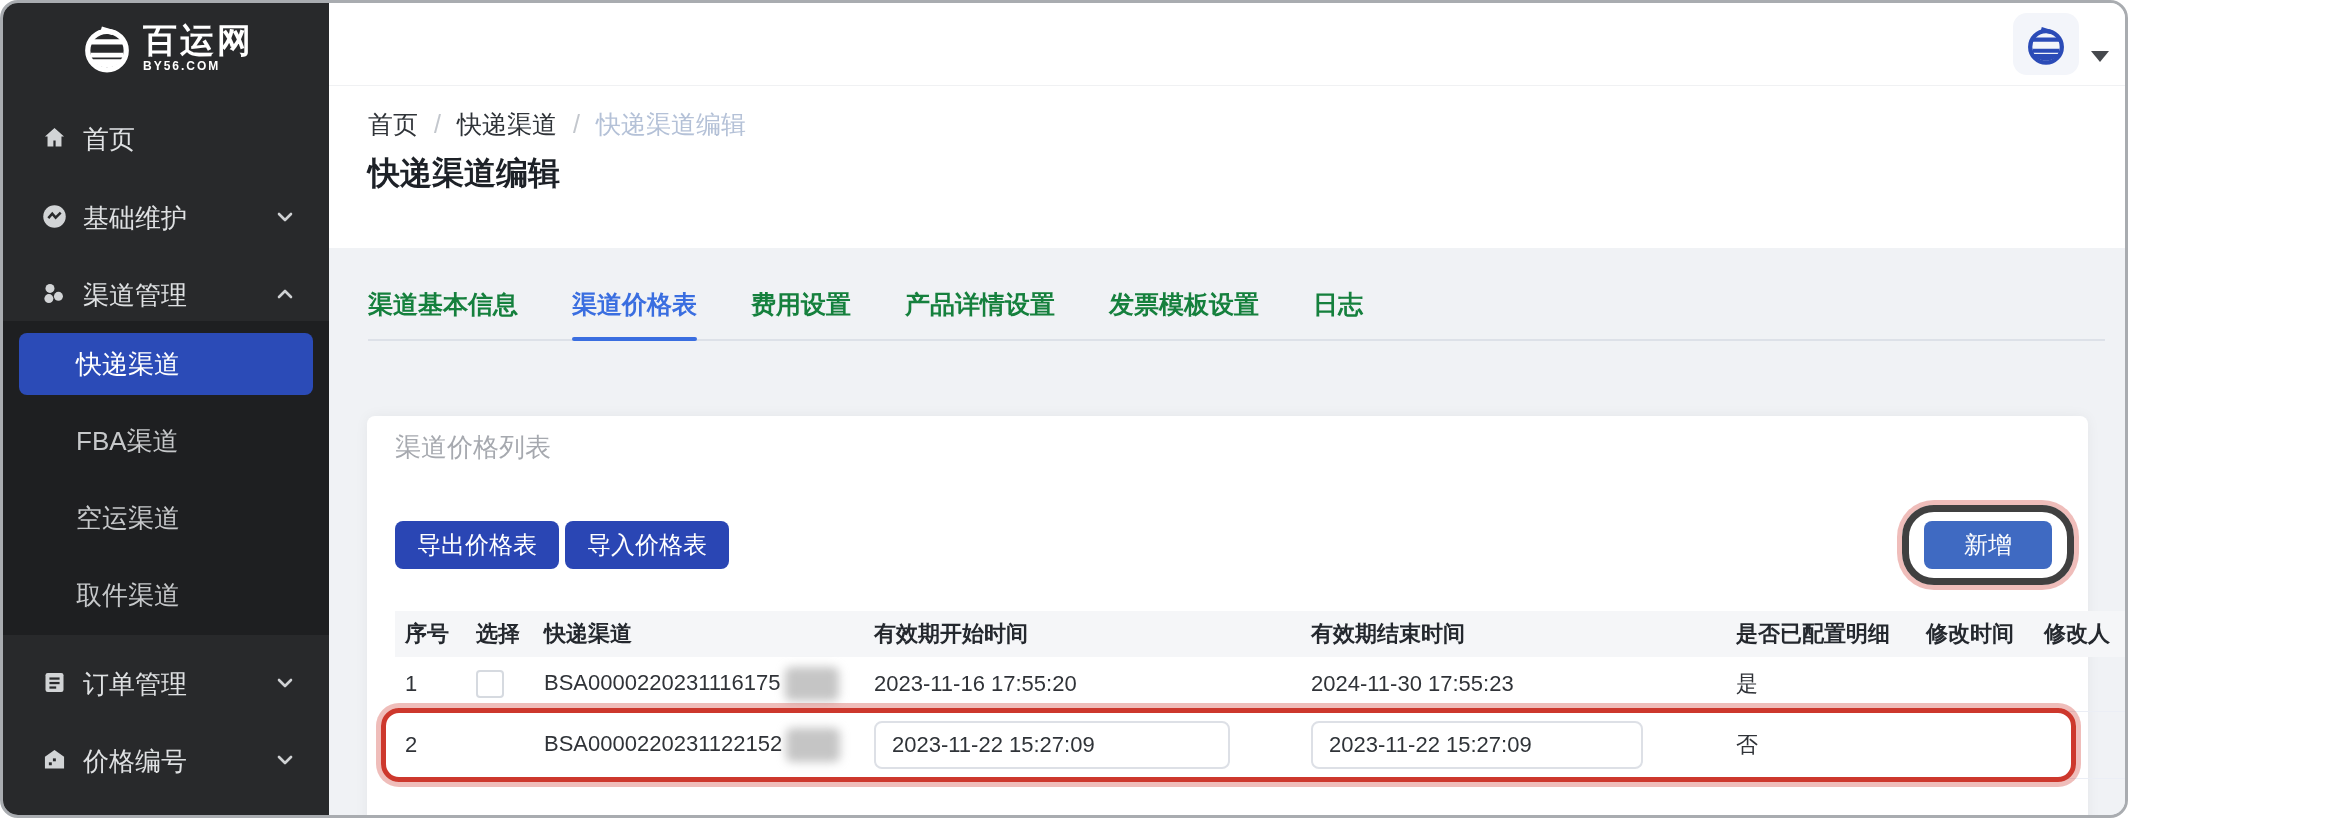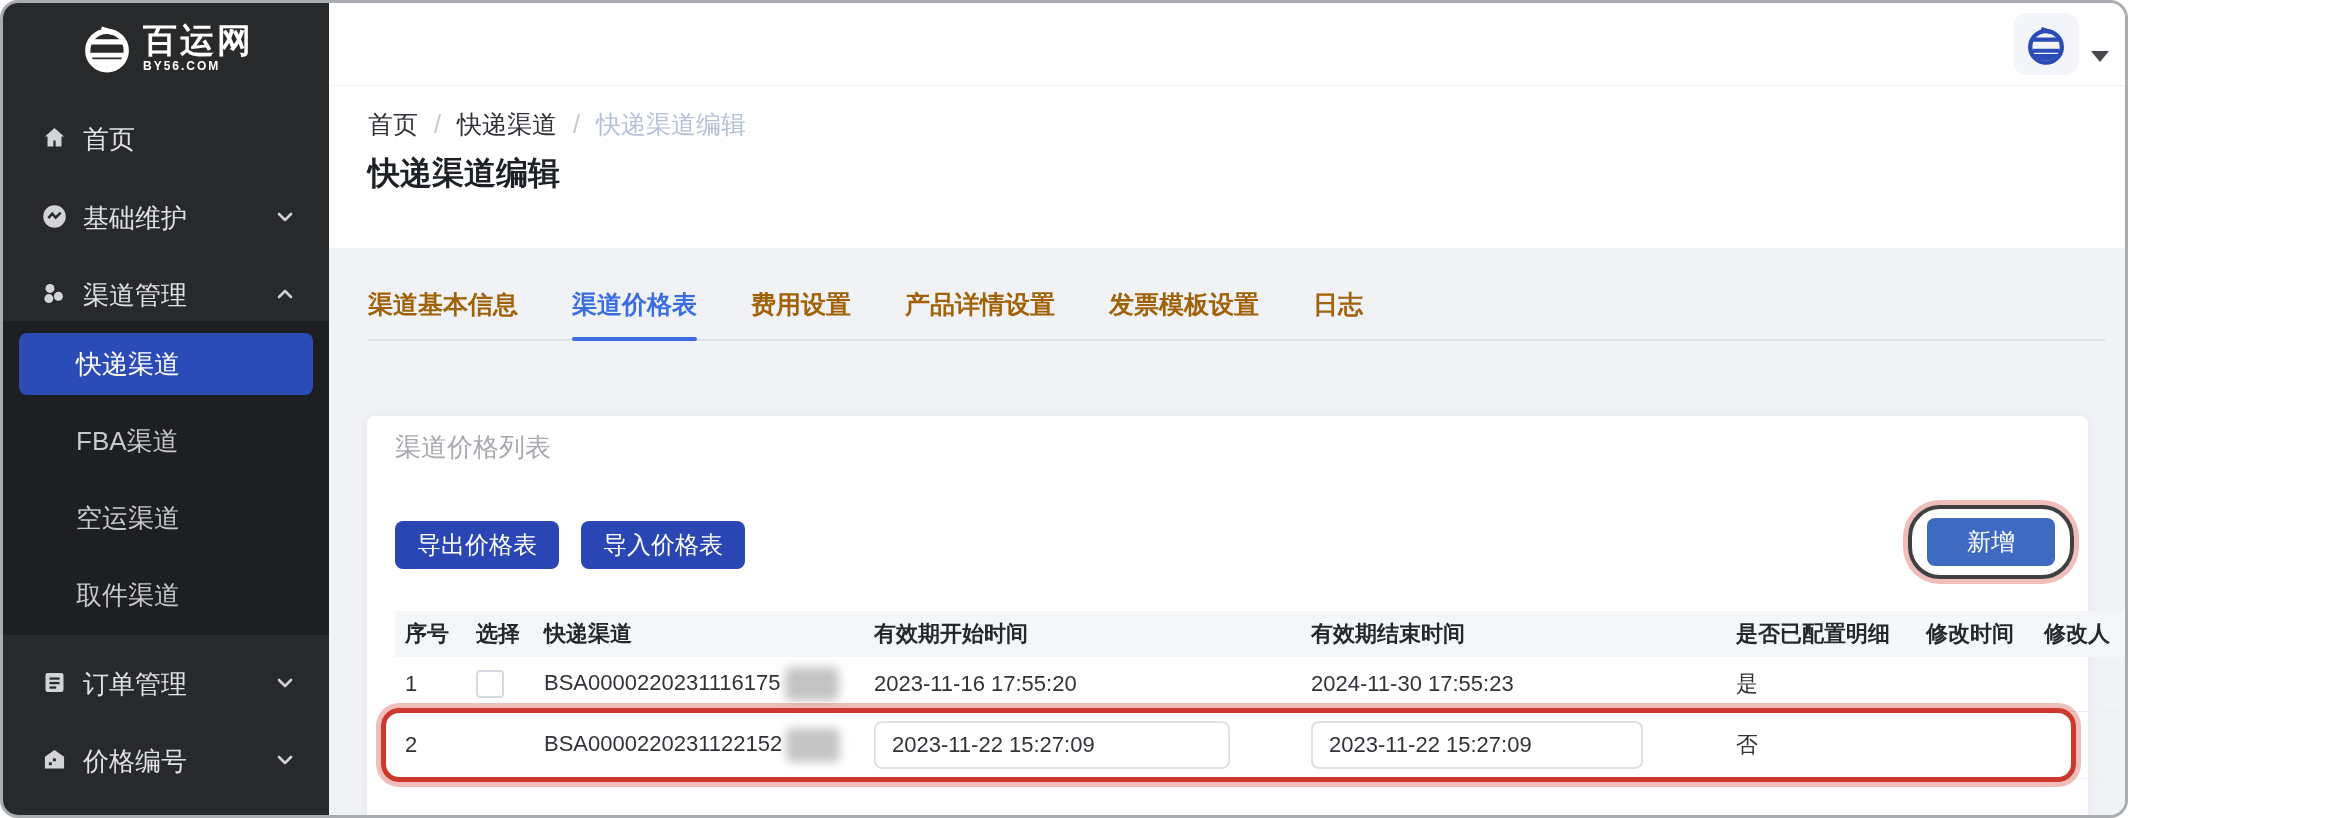--- a/index.html
+++ b/index.html
@@ -41,34 +41,34 @@
   .breadcrumb {position:absolute; left:39px; top:22px; font-size:25px; color:#2f3338;
                display:flex; gap:16px; align-items:center;}
   .crumb {cursor:pointer;}
   .crumb-sep {color:#c3c7cd;}
   .crumb-current {color:#b4c1d7;}
   .page-title {position:absolute; left:39px; top:66px; font-size:32px; font-weight:bold; color:#1d2127;}
 
   .body-area {position:absolute; top:245px; left:0; right:0; bottom:0; background:#f0f2f5;}
   .tabs {position:absolute; left:39px; right:20px; top:40px; border-bottom:2px solid #dde1e8;
          display:flex; gap:54px;}
-  .tab {font-size:25px; color:#a16207; font-weight:600; padding-bottom:18px; position:relative; cursor:pointer;}
+  .tab {font-size:25px; color:#15803d; font-weight:600; padding-bottom:18px; position:relative; cursor:pointer;}
   .tab.active {color:#3a6ee0;}
   .tab.active::after {content:""; position:absolute; left:0; right:0; bottom:-2px; height:4px;
                       background:#3a6ee0; border-radius:2px;}
 
   
   .card {position:absolute; left:38px; right:37px; top:168px; bottom:-24px; background:#ffffff;
          border-radius:8px; box-shadow:0 0 14px rgba(0,0,0,0.05);}
   .card-title {position:absolute; left:28px; top:14px; font-size:26px; color:#a6a9af;}
-  .btn-row {position:absolute; left:28px; top:105px; display:flex; gap:22px;border-radius:9px;}
+  .btn-row {position:absolute; left:28px; top:105px; display:flex; gap:6px;border-radius:9px;}
   .btn {height:48px; border:none; border-radius:8px; background:#2a46b4; color:#ffffff;
         font-size:24px; padding:0 22px; display:inline-flex; align-items:center; cursor:pointer;
         font-family:inherit;}
-  .add-annotation {position:absolute; right:14px; top:89px; border:4px solid #404040;
+  .add-annotation {position:absolute; right:14px; top:89px; border:7px solid #404040;
                    border-radius:32px; box-shadow:0 0 0 5px rgba(205,56,45,0.33); padding:9px 15px;}
   .btn-add {background:#3f6ac2; width:128px; justify-content:center; padding:0;}
 
   .table-wrap {position:absolute; left:28px; right:28px; top:195px;}
   table {width:100%; border-collapse:collapse; table-layout:fixed; font-size:22px; color:#303338;}
   thead th {background:#f5f6f8; height:46px; text-align:left; font-weight:700; color:#24282e;
             padding:0 0 0 6px; overflow:hidden; white-space:nowrap;}
   thead th:first-child {padding-left:10px;}
   tbody td {height:54px; border-bottom:1px solid #ebeef5; padding:0 0 0 6px; white-space:nowrap;}
   tbody td:first-child {padding-left:10px;}

